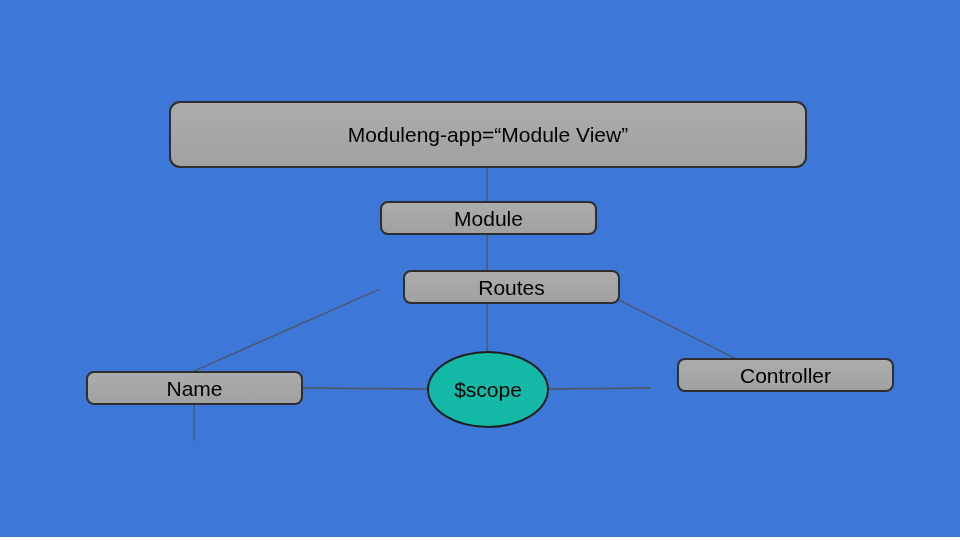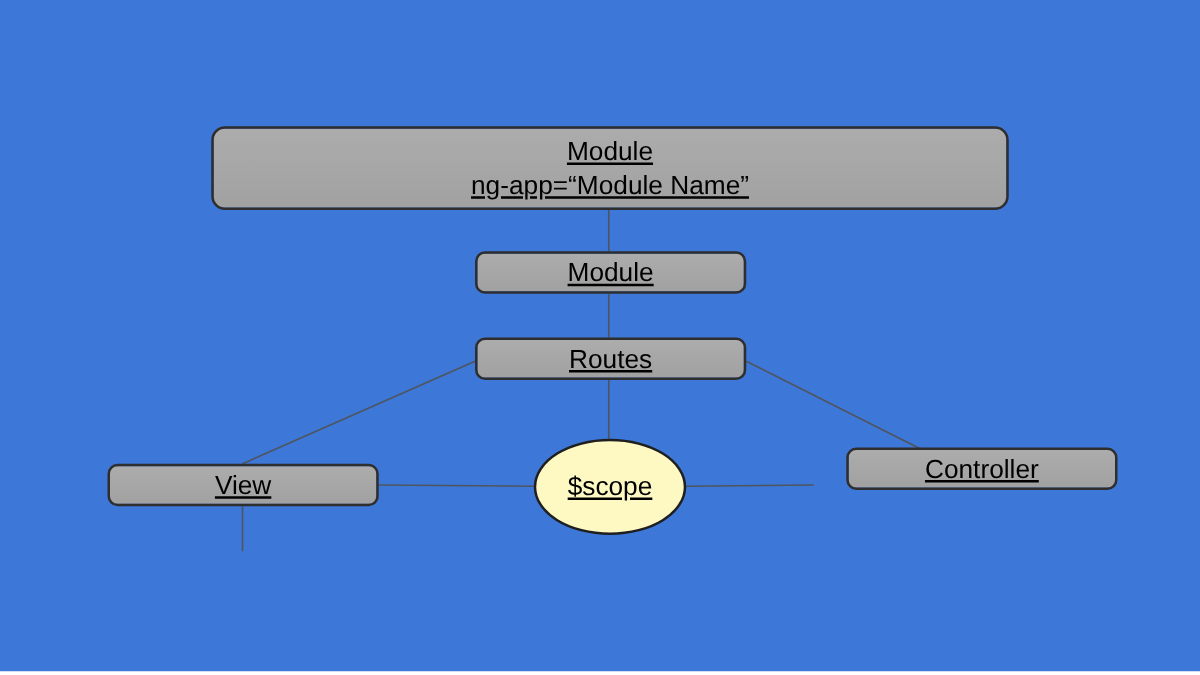--- a/index.html
+++ b/index.html
@@ -21,57 +21,56 @@
     top: 0;
     left: 0;
     width: 960px;
     height: 540px;
     z-index: 1;
   }
   .node {
     position: absolute;
     z-index: 2;
     display: flex;
-    flex-direction: column;
+    flex-direction: row;
     align-items: center;
     justify-content: center;
     box-sizing: border-box;
     background: linear-gradient(#abfood 0%, #a0a0a0 100%);
     background: linear-gradient(#acacac 0%, #a1a1a1 100%);
     border: 2px solid #2e2e2e;
     font-size: 21px;
     line-height: 27px;
     text-align: left;
     white-space: nowrap;
-    text-decoration: underline;
   }
   .node--module {
     left: 169px;
     top: 101px;
     width: 638px;
     height: 67px;
     border-radius: 11px;
   }
   .node--small {
     width: 217px;
     height: 34px;
     border-radius: 8px;
   }
   .node--config      { left: 380px; top: 201px; }
-  .node--routes      { left: 380px; top: 270px; }
+  .node--routes      { left: 403px; top: 270px; }
   .node--view        { left:  86px; top: 371px; }
   .node--controller  { left: 651px; top: 358px; margin-left: 26px; }
   .node--directives  { left:  86px; top: 441px; }
   .node--scope {
     left: 427px;
     top: 351px;
     width: 122px;
     height: 77px;
     border-radius: 50%;
-    background: #fef9c3;
+    background: #14b8a6;
     border: 2px solid #1f1f1f;
   }
   .slide-bottom-edge {
     position: absolute;
     left: 0;
     bottom: 0;
     width: 960px;
     height: 3px;
     background: #ffffff;
     z-index: 3;
@@ -88,33 +87,33 @@
     <line x1="487" y1="304" x2="487" y2="351" stroke-width="1.3" stroke="#4E555E"></line>
     <line x1="380" y1="289" x2="194" y2="371" stroke-width="1.3" stroke="#4E555E"></line>
     <line x1="597" y1="289" x2="760" y2="371" stroke-width="1.3" stroke="#4E555E"></line>
     <line x1="303" y1="388" x2="427" y2="389" stroke-width="1.3" stroke="#4E555E"></line>
     <line x1="549" y1="389" x2="651" y2="388" stroke-width="1.3" stroke="#4E555E"></line>
     <line x1="194" y1="405" x2="194" y2="441" stroke-width="1.3" stroke="#4E555E"></line>
   </svg>
 
   <div class="node node--module">
     <div>Module</div>
-    <div>ng-app=“Module Name”</div>
+    <div>ng-app=“Module View”</div>
   </div>
 
   <div class="node node--small node--config">
     <span>Module</span>
   </div>
 
   <div class="node node--small node--routes">
     <span>Routes</span>
   </div>
 
   <div class="node node--small node--view">
-    <span>View</span>
+    <span>Name</span>
   </div>
 
   <div class="node node--scope">
     <span>$scope</span>
   </div>
 
   <div class="node node--small node--controller">
     <span>Controller</span>
   </div>
 

